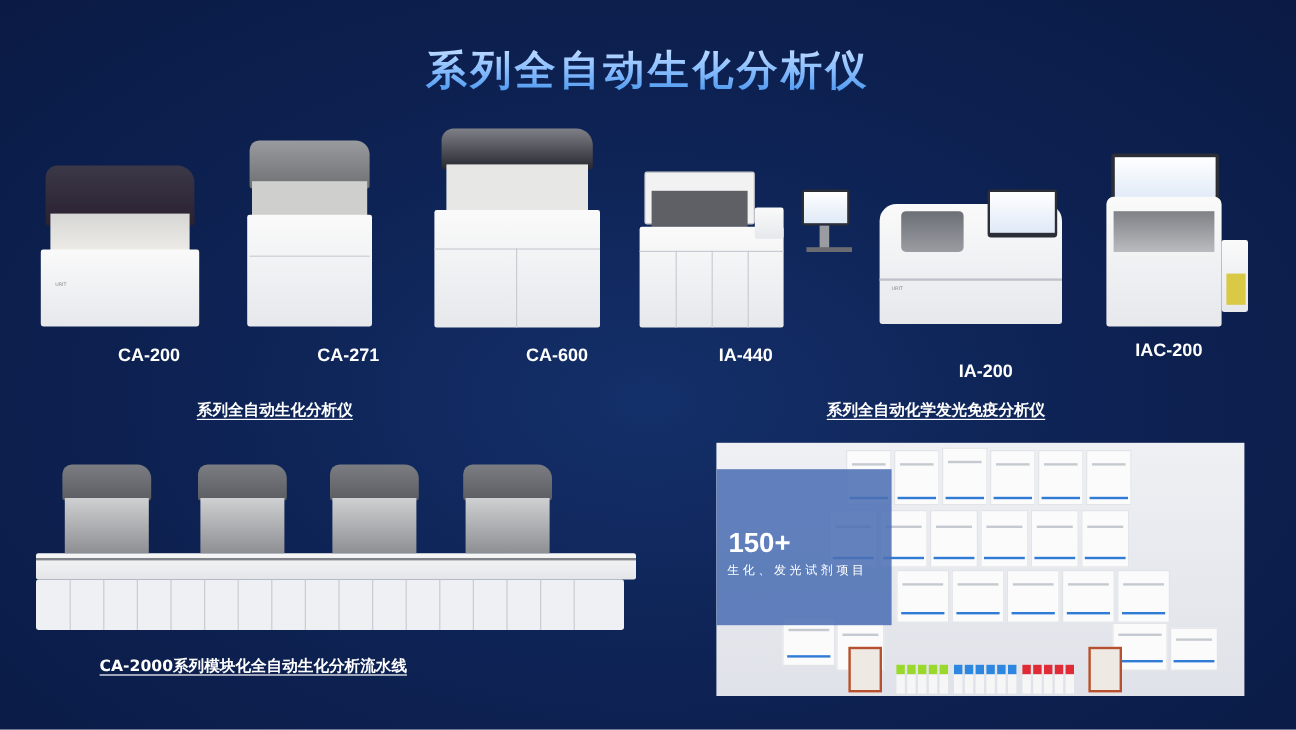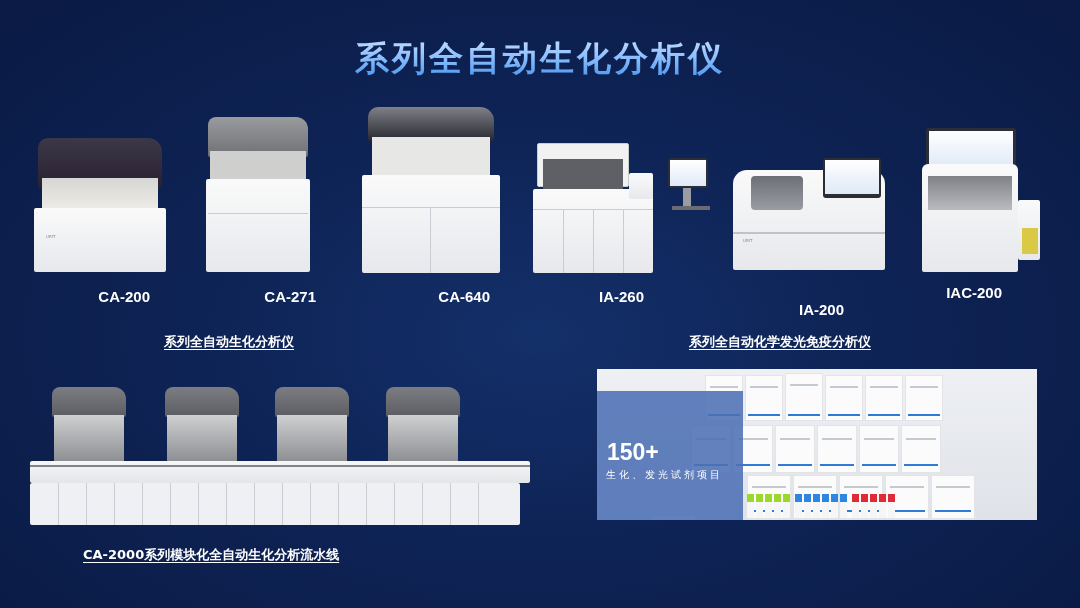--- a/index.html
+++ b/index.html
@@ -30,21 +30,21 @@
   .body-white { position: absolute; background: linear-gradient(180deg,#fafafa,#e6e8ec); border-radius: 2px; }
   .lid-dark { position: absolute; background: linear-gradient(180deg,#4a4c55,#25242e); border-radius: 10px 14px 2px 2px; }
   .lid-gray { position: absolute; background: linear-gradient(180deg,#8d8f94,#5f6167); border-radius: 8px 12px 2px 2px; }
   .inner { position: absolute; background: linear-gradient(180deg,#d6d6d4,#f0efe9); }
   .screen { position: absolute; background: #2b2e36; border-radius: 3px; }
   .screen-in { position: absolute; background: linear-gradient(180deg,#ffffff,#dfe9f7); }
   .door-line { position: absolute; background: #c9ccd3; }
   .tiny { position: absolute; font-size: 4px; color: #888; }
   
   .reagent-panel {
-    position: absolute; left: 597px; top: 369px; width: 440px; height: 151px;
+    position: absolute; left: 597px; top: 369px; width: 440px; height: 211px;
     background: linear-gradient(180deg,#eef0f4,#dfe2e8); overflow: hidden;
   }
   .box { position: absolute; background: #fbfbfb; border: 1px solid #e2e4e8; }
   .box .stripe { position: absolute; left: 6%; right: 6%; height: 2px; background: #2f7bd6; }
   .box .txt { position: absolute; left: 10%; right: 10%; height: 2px; background: #c5c9d0; }
   .overlay {
     position: absolute; left: 0; top: 22px; width: 146px; height: 130px;
     background: rgba(76,112,180,0.88);
   }
   .big-num { position: absolute; left: 10px; top: 70px; font-size: 23px; font-weight: bold; color:#fff; font-family: "Liberation Sans", sans-serif; }
@@ -75,38 +75,38 @@
 </div>
 <div class="m-label" style="left:196px;top:288px;">CA-271</div>
 
 <div class="machine" style="left:362px;top:107px;width:138px;height:166px;">
   <div class="lid-dark" style="left:6px;top:0;width:126px;height:34px;background:linear-gradient(180deg,#808187,#262730);"></div>
   <div class="inner" style="left:10px;top:30px;width:118px;height:44px;background:#e7e7e5;"></div>
   <div class="body-white" style="left:0;top:68px;width:138px;height:98px;"></div>
   <div class="door-line" style="left:0;top:100px;width:138px;height:1px;"></div>
   <div class="door-line" style="left:68px;top:100px;width:1px;height:66px;"></div>
 </div>
-<div class="m-label" style="left:370px;top:288px;">CA-640</div>
+<div class="m-label" style="left:370px;top:288px;">CA-600</div>
 
 <div class="machine" style="left:533px;top:143px;width:180px;height:130px;">
   <div class="body-white" style="left:4px;top:0;width:92px;height:44px;background:#f2f2f2;border:1px solid #ccc;"></div>
   <div class="inner" style="left:10px;top:16px;width:80px;height:30px;background:#5e6066;"></div>
   <div class="body-white" style="left:0;top:46px;width:120px;height:84px;"></div>
   <div class="door-line" style="left:0;top:66px;width:120px;height:1px;"></div>
   <div class="door-line" style="left:30px;top:66px;width:1px;height:64px;"></div>
   <div class="door-line" style="left:60px;top:66px;width:1px;height:64px;"></div>
   <div class="door-line" style="left:90px;top:66px;width:1px;height:64px;"></div>
   <div class="body-white" style="left:96px;top:30px;width:24px;height:26px;"></div>
   <div class="screen" style="left:135px;top:15px;width:40px;height:30px;">
     <div class="screen-in" style="left:2px;top:2px;width:36px;height:26px;"></div>
   </div>
   <div class="door-line" style="left:150px;top:45px;width:8px;height:20px;background:#9a9ca2;"></div>
   <div class="door-line" style="left:139px;top:63px;width:38px;height:4px;background:#6a6c72;"></div>
 </div>
-<div class="m-label" style="left:524px;top:288px;">IA-260</div>
+<div class="m-label" style="left:524px;top:288px;">IA-440</div>
 
 <div class="machine" style="left:733px;top:158px;width:152px;height:114px;">
   <div class="body-white" style="left:0;top:12px;width:152px;height:100px;border-radius:14px 14px 2px 2px;"></div>
   <div class="inner" style="left:18px;top:18px;width:52px;height:34px;background:linear-gradient(180deg,#6c6f76,#9a9ca2);border-radius:4px;"></div>
   <div class="screen" style="left:90px;top:0;width:58px;height:40px;">
     <div class="screen-in" style="left:2px;top:2px;width:54px;height:34px;"></div>
   </div>
   <div class="door-line" style="left:0;top:74px;width:152px;height:2px;background:#bfc2c8;"></div>
   <span class="tiny" style="left:10px;top:80px;">URIT</span>
 </div>

